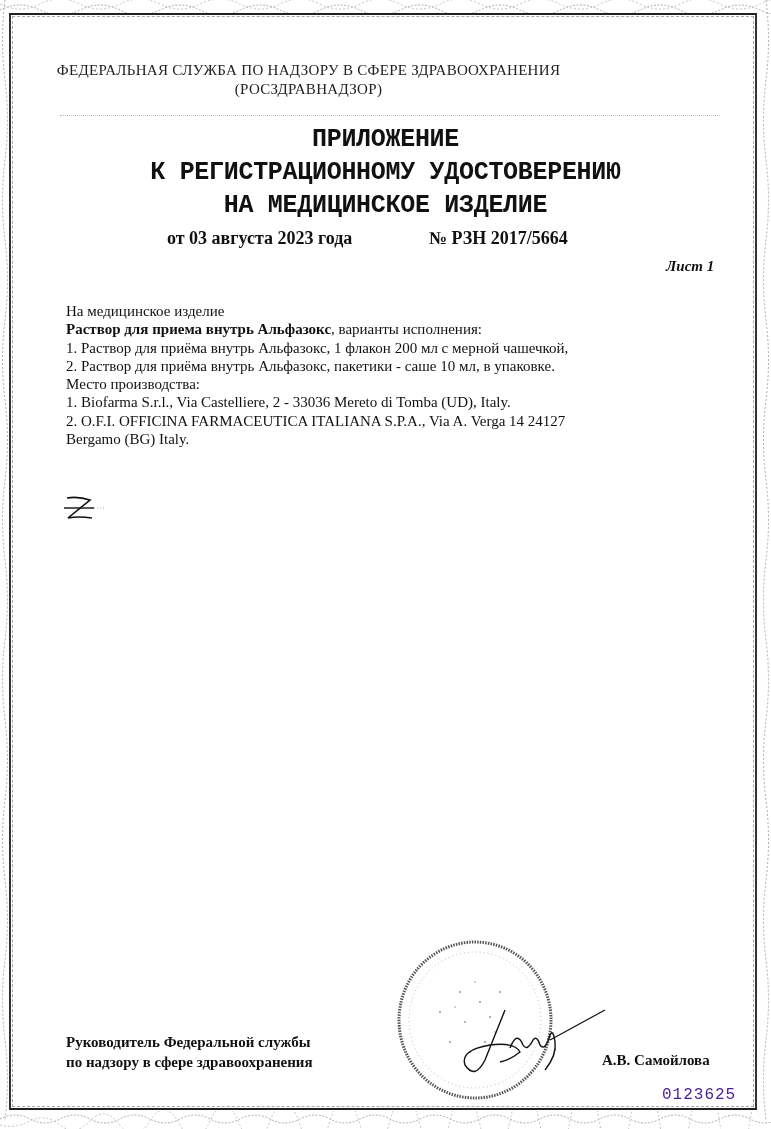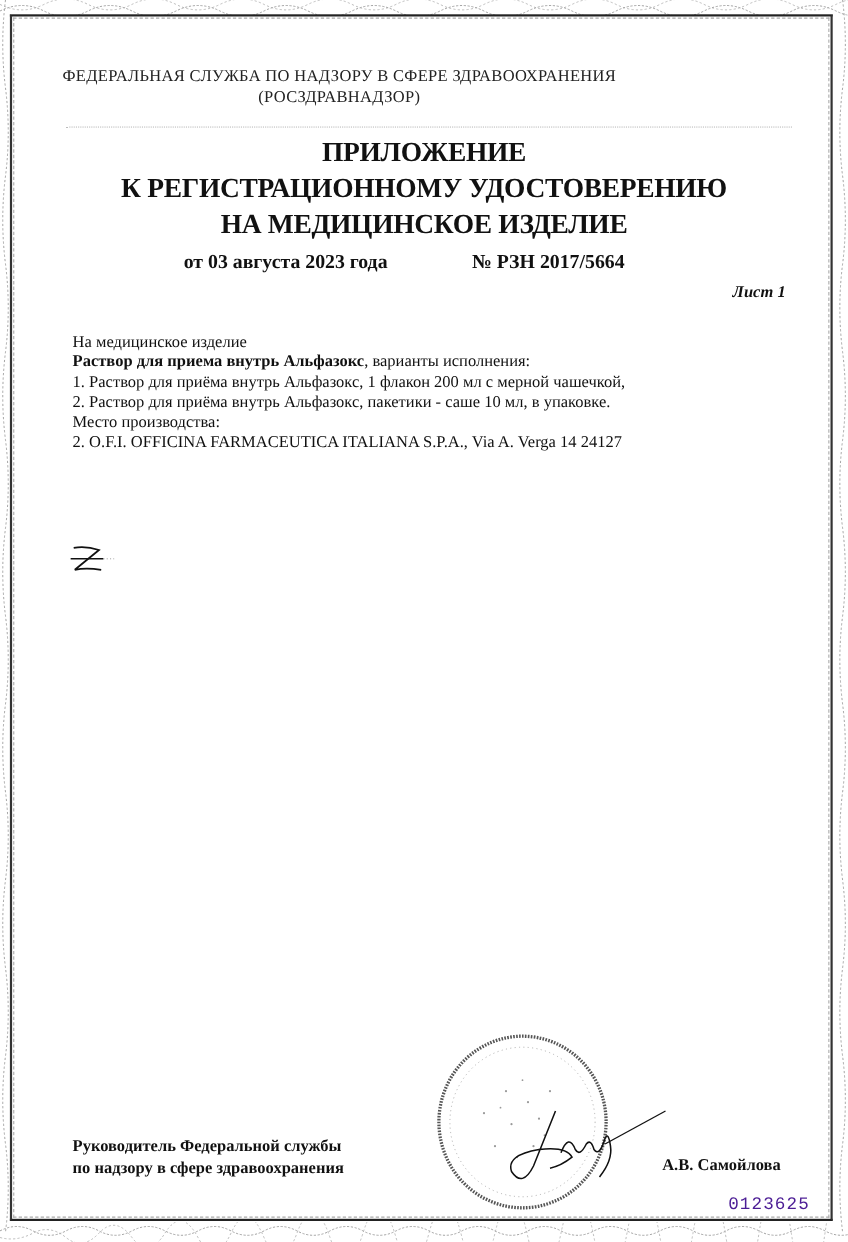--- a/index.html
+++ b/index.html
@@ -14,21 +14,21 @@
   .frame { position: absolute; left: 9px; top: 13px; width: 748px; height: 1097px;
            border-top: 2px solid #222; border-left: 2px solid #333; border-right: 2px solid #333; border-bottom: 2px solid #222; box-sizing: border-box; }
   .frame-inner { position: absolute; left: 12px; top: 16px; width: 742px; height: 1091px; border: 1px dashed #aaa; box-sizing: border-box; }
 
   .agency { position: absolute; left: 0; width: 617px; text-align: center; font-family: "Liberation Serif", serif; font-size: 15px; letter-spacing: 0.3px; color: #222; }
   .agency-1 { top: 62px; }
   .agency-2 { top: 81px; }
 
   .dots { position: absolute; left: 60px; top: 115px; width: 660px; border-top: 1px dotted #bbb; }
 
-  .title { position: absolute; left: 0; width: 771px; text-align: center; font-family: Liberation Serif, serif; font-weight: bold; font-size: 25px; color: #111; letter-spacing: -0.3px; }
+  .title { position: absolute; left: 0; width: 771px; text-align: center; font-family: Liberation Mono, monospace; font-weight: bold; font-size: 25px; color: #111; letter-spacing: -0.3px; }
   .title-1 { top: 125px; }
   .title-2 { top: 158px; }
   .title-3 { top: 191px; }
 
   .date-line { position: absolute; top: 228px; left: 167px; font-family: "Liberation Serif", serif; font-weight: bold; font-size: 18px; }
   .number-line { position: absolute; top: 228px; left: 429px; font-family: "Liberation Serif", serif; font-weight: bold; font-size: 18px; }
   .sheet { position: absolute; top: 258px; left: 666px; font-family: "Liberation Serif", serif; font-weight: bold; font-size: 15px; font-style: italic; }
 
   .body-text { position: absolute; left: 66px; top: 302px; width: 680px; font-family: "Liberation Serif", serif; font-size: 15px; line-height: 18.3px; color: #111; }
   .body-text p { margin: 0; }
@@ -76,21 +76,23 @@
 <div class="date-line">от  03 августа 2023 года</div>
 <div class="number-line">№  РЗН 2017/5664</div>
 <div class="sheet">Лист  1</div>
 
 <div class="body-text">
   <p>На медицинское изделие</p>
   <p><span class="bold">Раствор для приема внутрь Альфазокс</span><span>, варианты исполнения:</span></p>
   <p>1. Раствор для приёма внутрь Альфазокс, 1 флакон 200 мл с мерной чашечкой,</p>
   <p>2. Раствор для приёма внутрь Альфазокс, пакетики - саше 10 мл, в упаковке.</p>
   <p>Место производства:</p>
+  <p>1. Biofarma S.r.l., Via Castelliere, 2 - 33036 Mereto di Tomba (UD), Italy.</p>
   <p>2. O.F.I. OFFICINA FARMACEUTICA ITALIANA S.P.A., Via A. Verga 14 24127</p>
+  <p>Bergamo (BG) Italy.</p>
 </div>
 
 <svg class="zmark" viewBox="0 0 40 28">
   <path d="M3 4 Q14 2 26 6 L4 24 Q14 22 28 24" fill="none" stroke="#111" stroke-width="1.6"></path>
   <path d="M0 14 L30 14" stroke="#111" stroke-width="1.4"></path>
   <path d="M30 14 L40 14" stroke="#999" stroke-width="0.8" stroke-dasharray="1 2"></path>
 </svg>
 
 <div class="signer-title">
   <div>Руководитель Федеральной службы</div>

